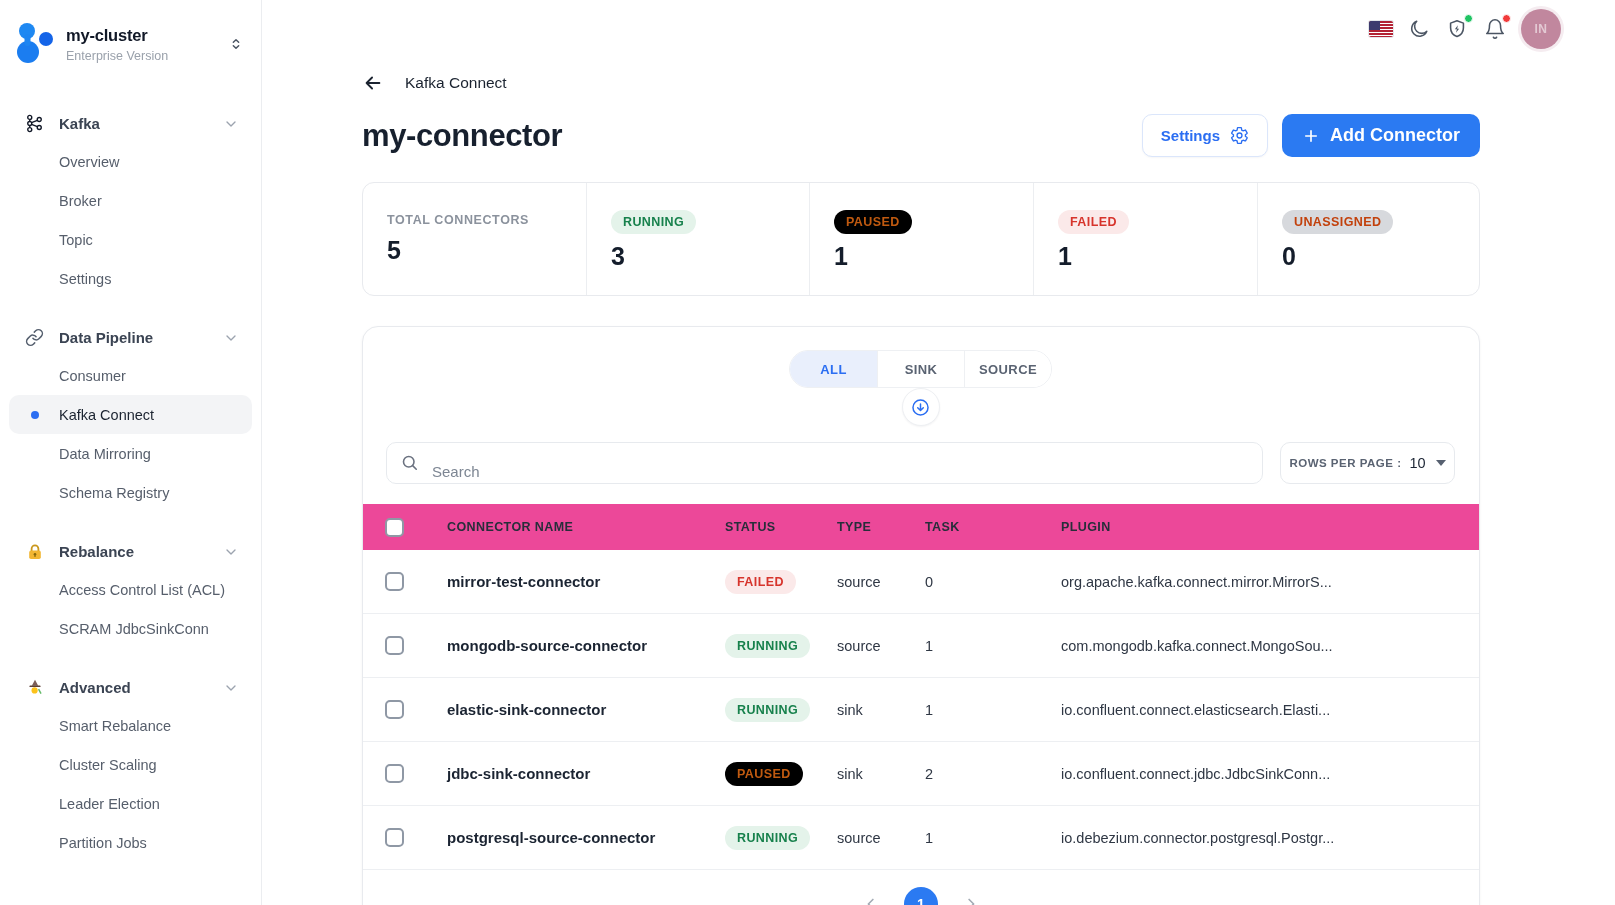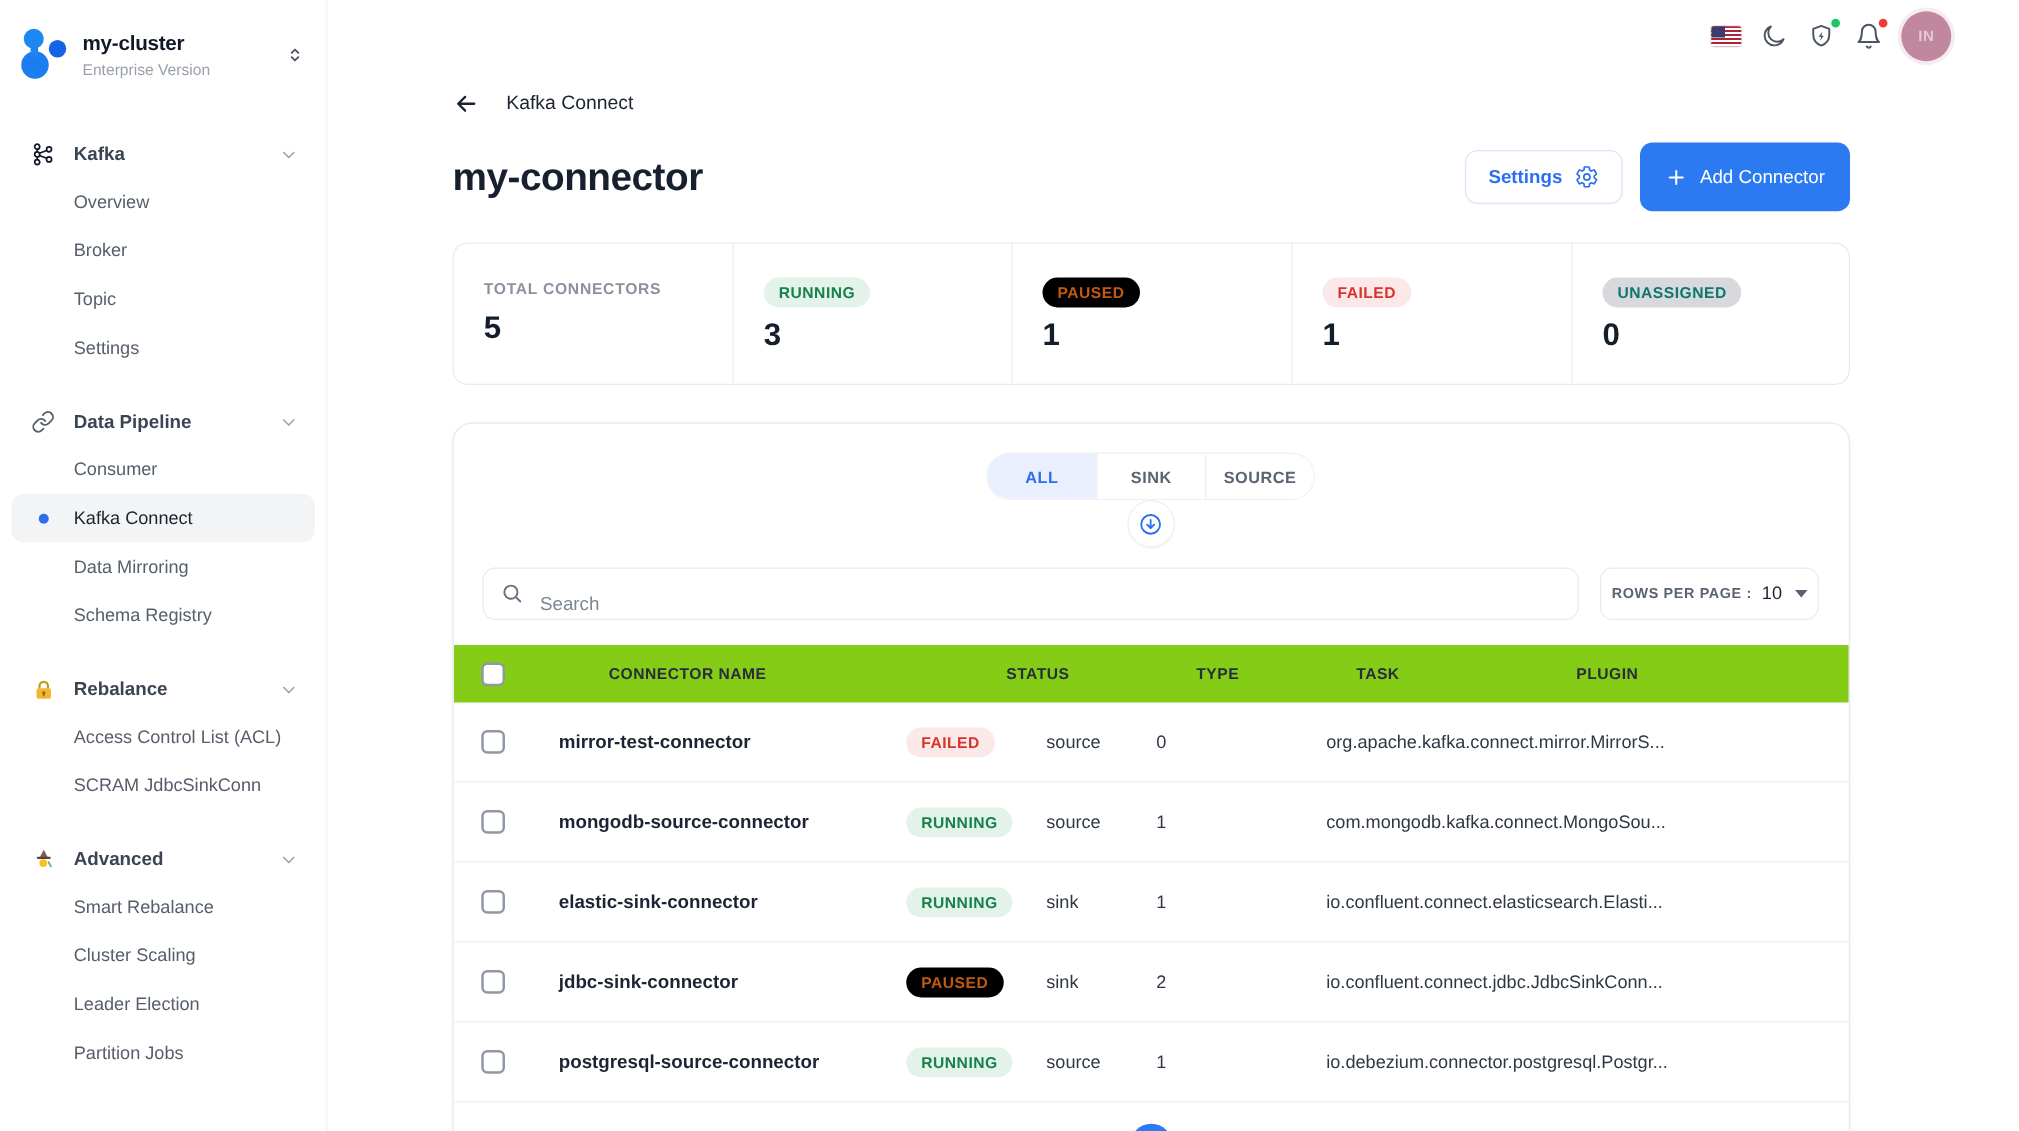--- a/index.html
+++ b/index.html
@@ -47,41 +47,41 @@
 
   .content { padding:0 135px 0 100px; }
   .breadcrumb-row { display:flex; align-items:center; gap:21px; margin-top:12px; height:26px; }
   .breadcrumb-text { font-size:15.5px; font-weight:500; color:#1b2330; }
   .title-row { display:flex; align-items:center; justify-content:space-between; margin-top:18px; }
   .page-title { font-size:31px; font-weight:800; color:#17202e; letter-spacing:-.4px; }
   .title-actions { display:flex; align-items:center; gap:14px; }
   .btn-settings { display:flex; align-items:center; gap:10px; height:43px; padding:0 18px;
     background:#fff; border:1px solid #dbe6fb; border-radius:10px; cursor:pointer;
     font-size:15px; font-weight:700; color:#2b6ef2; box-shadow:0 1px 2px rgba(16,24,40,.04); }
-  .btn-primary { display:flex; align-items:center; gap:10px; height:55px; padding:0 20px;
+  .btn-primary { display:flex; align-items:center; gap:10px; height:43px; padding:0 20px;
     background:#2b7af2; border:none; border-radius:10px; cursor:pointer;
-    font-size:15px; font-weight:400; color:#fff; }
+    font-size:18px; font-weight:700; color:#fff; }
 
   
   .stats-card { display:flex; margin-top:25px; border:1px solid #e8eaee; border-radius:12px;
     background:#fff; overflow:hidden; }
   .stat-cell { padding:27px 24px 24px 24px; }
   .stat-cell + .stat-cell { border-left:1px solid #eceef1; }
   .stat-cell:nth-child(1){ width:223px; }
   .stat-cell:nth-child(2){ width:223px; }
   .stat-cell:nth-child(3){ width:224px; }
   .stat-cell:nth-child(4){ width:224px; }
   .stat-cell:nth-child(5){ flex:1; }
   .stat-label-plain { font-size:12.5px; font-weight:700; color:#8b929d; letter-spacing:.6px; }
   .stat-value { font-size:25px; font-weight:800; color:#141d2b; margin-top:8px; }
   .badge { display:inline-block; padding:5px 12px; border-radius:14px; font-size:12.5px; font-weight:700; letter-spacing:.4px; }
   .badge.running { background:#e4f3ea; color:#17814c; }
   .badge.paused { background:#000000; color:#c05a10; }
   .badge.failed { background:#fbe9e9; color:#d7342c; }
-  .badge.unassigned { background:#d7d9dd; color:#0f766e; }
+  .badge.unassigned { background:#d7d9dd; color:#c2410c; }
 
   
   .table-card { margin-top:30px; border:1px solid #e8eaee; border-radius:16px; background:#fff;
     box-shadow:0 1px 3px rgba(16,24,40,.05); overflow:hidden; }
   .card-toolbar { display:flex; align-items:center; justify-content:space-between; padding:23px 24px 0 23px;flex-direction:column; }
   .tabs { display:flex; border:1px solid #eef0f3; border-radius:19px; overflow:hidden; height:38px; }
   .tab { width:87px; display:flex; align-items:center; justify-content:center;
     font-size:13px; font-weight:700; letter-spacing:.4px; color:#5a6372; cursor:pointer; background:#fff; }
   .tab + .tab { border-left:1px solid #eef0f3; }
   .tab.active { background:#e9effc; color:#2b6ef2; }
@@ -97,21 +97,21 @@
   .search-icon-wrap { position:absolute; left:14px; top:50%; transform:translateY(-50%); width:20px; height:20px; }
   .rows-box { width:175px; height:42px; border:1px solid #e7eaee; border-radius:10px;
     display:flex; align-items:center; justify-content:center; gap:8px; cursor:pointer; }
   .rows-label { font-size:11.5px; font-weight:700; color:#5a6372; letter-spacing:.5px; }
   .rows-value { font-size:14.5px; color:#1c2534; }
   .caret-down { width:0; height:0; border-left:5px solid transparent; border-right:5px solid transparent;
     border-top:6px solid #566070; margin-left:2px; }
 
   .t-head, .t-row { display:grid; grid-template-columns:62px 278px 112px 88px 136px 1fr;
     align-items:center; padding:0 24px 0 22px; }
-  .t-head { height:46px; background:#84cc16;gap:40px; }
+  .t-head { height:46px; background:#ec4899; }
   .t-head .col { font-size:12.5px; font-weight:700; color:#272e3a; letter-spacing:.4px; }
   .t-row { height:64px; border-bottom:1px solid #edeff2; }
   .checkbox { width:19px; height:19px; border:2px solid #8f98a5; border-radius:5px; background:#fff; cursor:pointer; }
   .cell-name { font-size:15px; font-weight:700; color:#1b2432; }
   .cell-plain { font-size:14.5px; color:#2f3744; }
   .pagination { height:67px; display:flex; align-items:center; justify-content:center; gap:21px; }
   .page-chevron { width:24px; height:24px; display:flex; align-items:center; justify-content:center; cursor:pointer; }
   .page-num { width:34px; height:34px; border-radius:50%; background:#2b7af2; color:#fff;
     display:flex; align-items:center; justify-content:center; font-size:14px; font-weight:700; cursor:pointer; }
   svg { display:block; }

